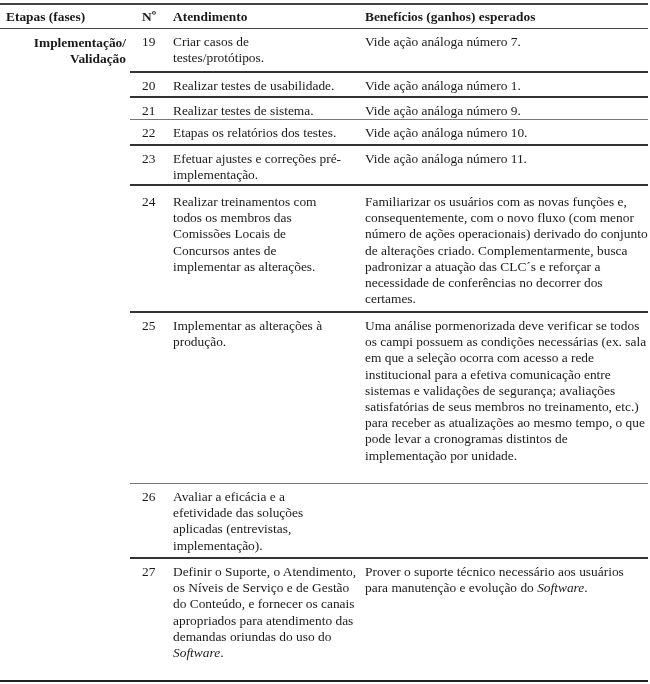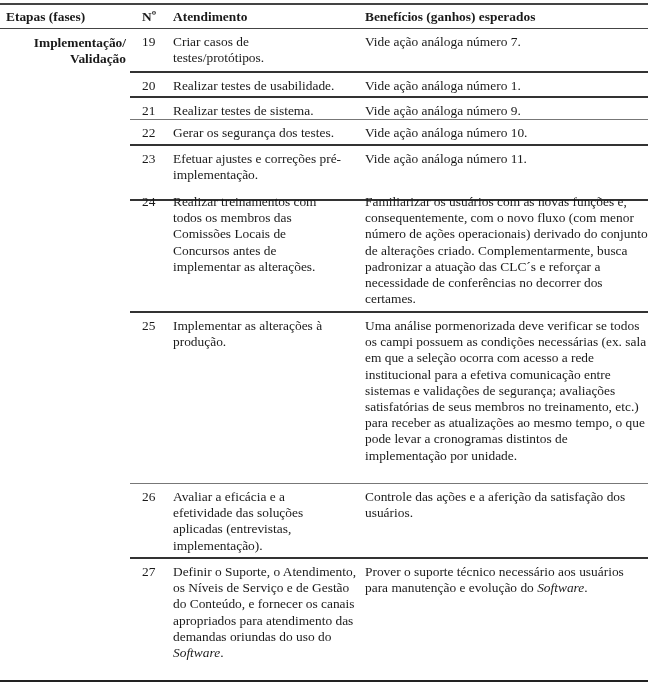--- a/index.html
+++ b/index.html
@@ -49,26 +49,26 @@
 
 <div class="row" style="top:98px;height:22px">
   <div class="num">21</div>
   <div class="act">Realizar testes de sistema.</div>
   <div class="ben">Vide ação análoga número 9.</div>
   <div class="divider thin"></div>
 </div>
 
 <div class="row" style="top:120px;height:26px">
   <div class="num">22</div>
-  <div class="act">Gerar os segurança dos testes.</div>
+  <div class="act">Etapas os relatórios dos testes.</div>
   <div class="ben">Vide ação análoga número 10.</div>
   <div class="divider"></div>
 </div>
 
-<div class="row" style="top:146px;height:55px">
+<div class="row" style="top:146px;height:40px">
   <div class="num">23</div>
   <div class="act">Efetuar ajustes e correções pré-implementação.</div>
   <div class="ben">Vide ação análoga número 11.</div>
   <div class="divider"></div>
 </div>
 
 <div class="row" style="top:189px;height:124px">
   <div class="num">24</div>
   <div class="act" style="width:160px">Realizar treinamentos com todos os membros das Comissões Locais de Concursos antes de implementar as alterações.</div>
   <div class="ben">Familiarizar os usuários com as novas funções e, consequentemente, com o novo fluxo (com menor número de ações operacionais) derivado do conjunto de alterações criado. Complementarmente, busca padronizar a atuação das CLC´s e reforçar a necessidade de conferências no decorrer dos certames.</div>
@@ -78,21 +78,20 @@
 <div class="row" style="top:313px;height:171px">
   <div class="num">25</div>
   <div class="act" style="width:165px">Implementar as alterações à produção.</div>
   <div class="ben">Uma análise pormenorizada deve verificar se todos os campi possuem as condições necessárias (ex. sala em que a seleção ocorra com acesso a rede institucional para a efetiva comunicação entre sistemas e validações de segurança; avaliações satisfatórias de seus membros no treinamento, etc.) para receber as atualizações ao mesmo tempo, o que pode levar a cronogramas distintos de implementação por unidade.</div>
   <div class="divider thin"></div>
 </div>
 
 <div class="row" style="top:484px;height:75px">
   <div class="num">26</div>
   <div class="act" style="width:140px">Avaliar a eficácia e a efetividade das soluções aplicadas (entrevistas, implementação).</div>
-  <div class="ben">Controle das ações e a aferição da satisfação dos usuários.</div>
   <div class="divider"></div>
 </div>
 
 <div class="row" style="top:559px;height:121px">
   <div class="num">27</div>
   <div class="act"><span>Definir o Suporte, o Atendimento, os Níveis de Serviço e de Gestão do Conteúdo, e fornecer os canais apropriados para atendimento das demandas oriundas do uso do </span><i>Software</i><span>.</span></div>
   <div class="ben"><span>Prover o suporte técnico necessário aos usuários para manutenção e evolução do </span><i>Software</i><span>.</span></div>
 </div>
 
 <div class="rule-bottom"></div>

